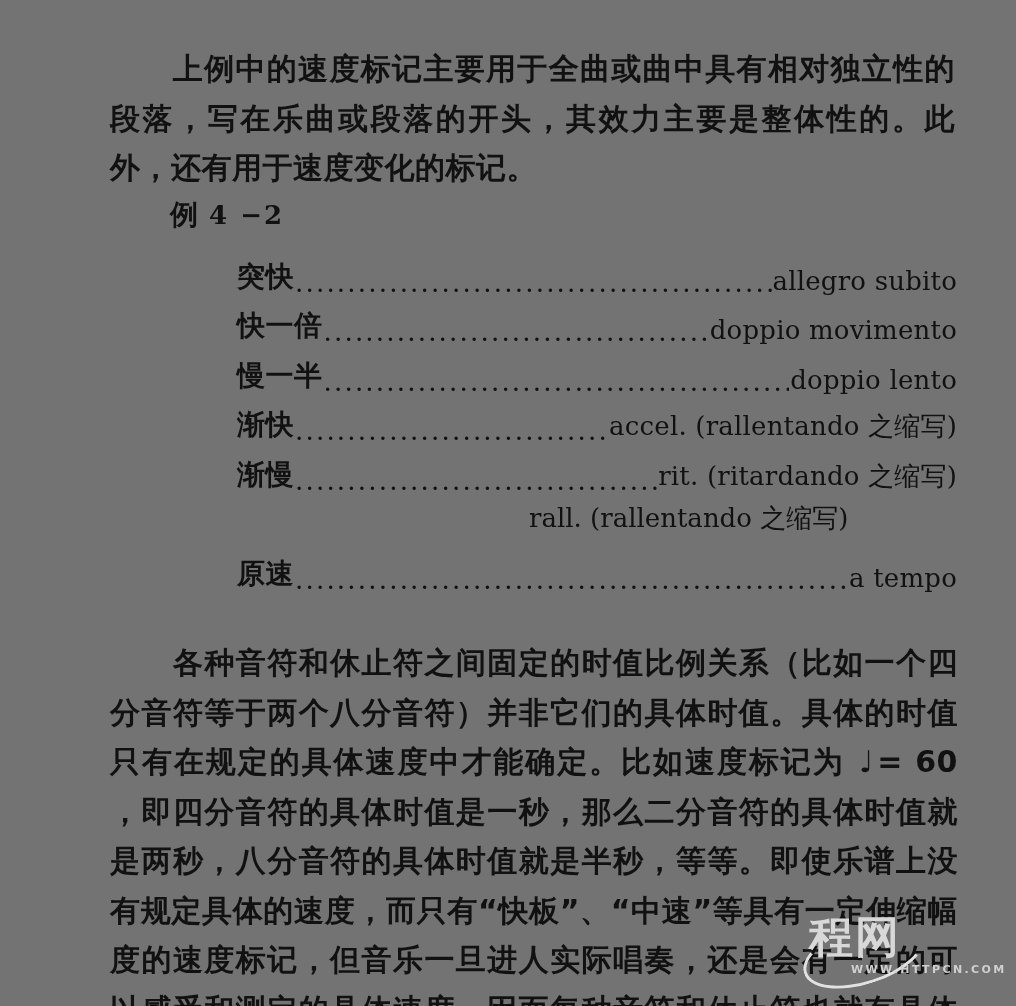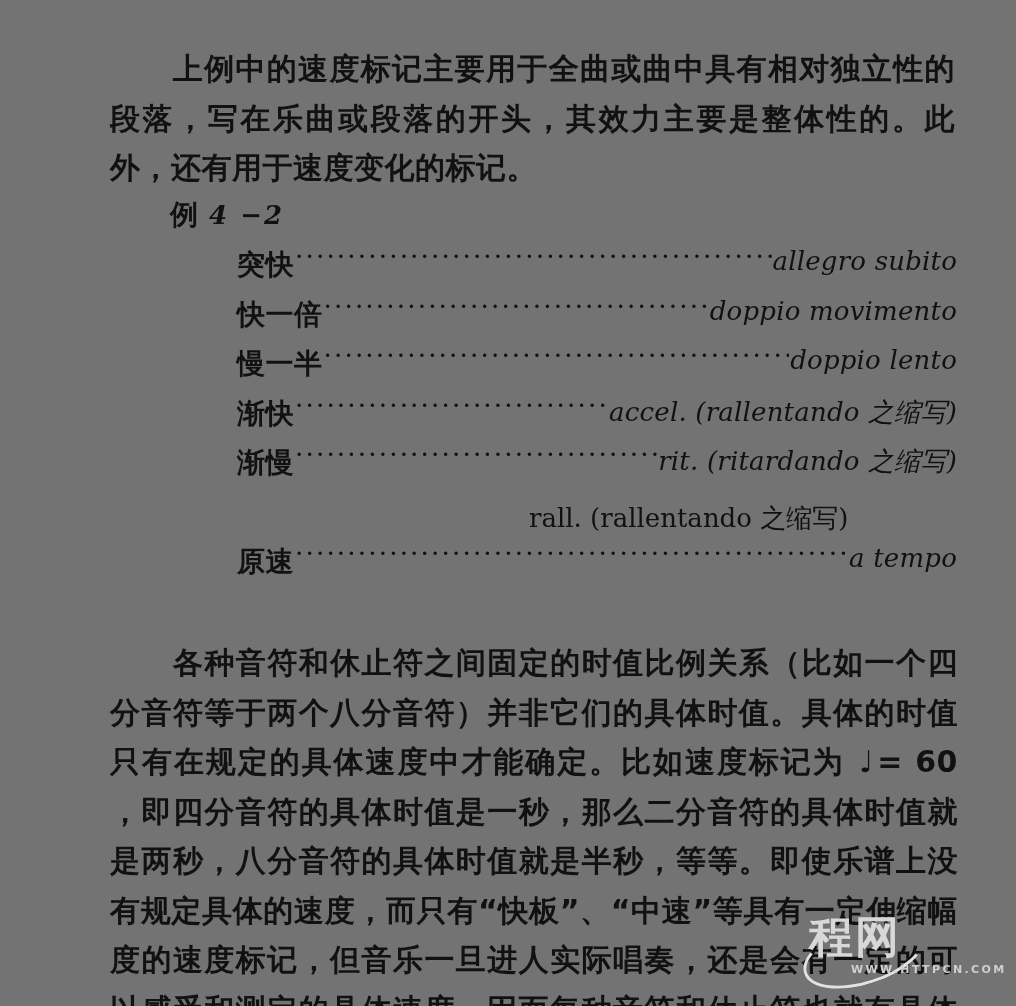--- a/index.html
+++ b/index.html
@@ -54,35 +54,34 @@
     font-size: 28px;
     font-weight: 700;
     letter-spacing: 1px;
     color: #111111;
   }
   .example-heading .num {
     font-family: "DejaVu Serif", "Liberation Serif", serif;
     font-size: 26px;
     letter-spacing: 2px;
     margin-left: 10px;
-    font-style: italic;
   }
 
   
   .glossary {
     position: absolute;
     left: 237px;
     top: 246px;
     width: 720px;
   }
   .gloss-row {
     position: relative;
     height: 49.5px;
     display: flex;
-    align-items: flex-start;
+    align-items: flex-end;
     white-space: nowrap;
   }
   .gloss-term {
     font-size: 28px;
     font-weight: 700;
     letter-spacing: 0.5px;
     color: #111111;
     flex: 0 0 auto;
   }
   .gloss-leader {
@@ -104,21 +103,20 @@
     bottom: -0.08em;
     white-space: nowrap;
   }
   .gloss-def {
     flex: 0 0 auto;
     font-family: "DejaVu Serif", "Liberation Serif", serif;
     font-size: 26px;
     font-weight: 400;
     color: #111111;
     letter-spacing: 0.2px;
-    font-style: italic;
   }
 
   .gloss-cont {
     position: relative;
     height: 49.5px;
     padding-left: 292px;
     font-family: "DejaVu Serif", "Liberation Serif", serif;
     font-size: 26px;
     color: #111111;
     white-space: nowrap;

